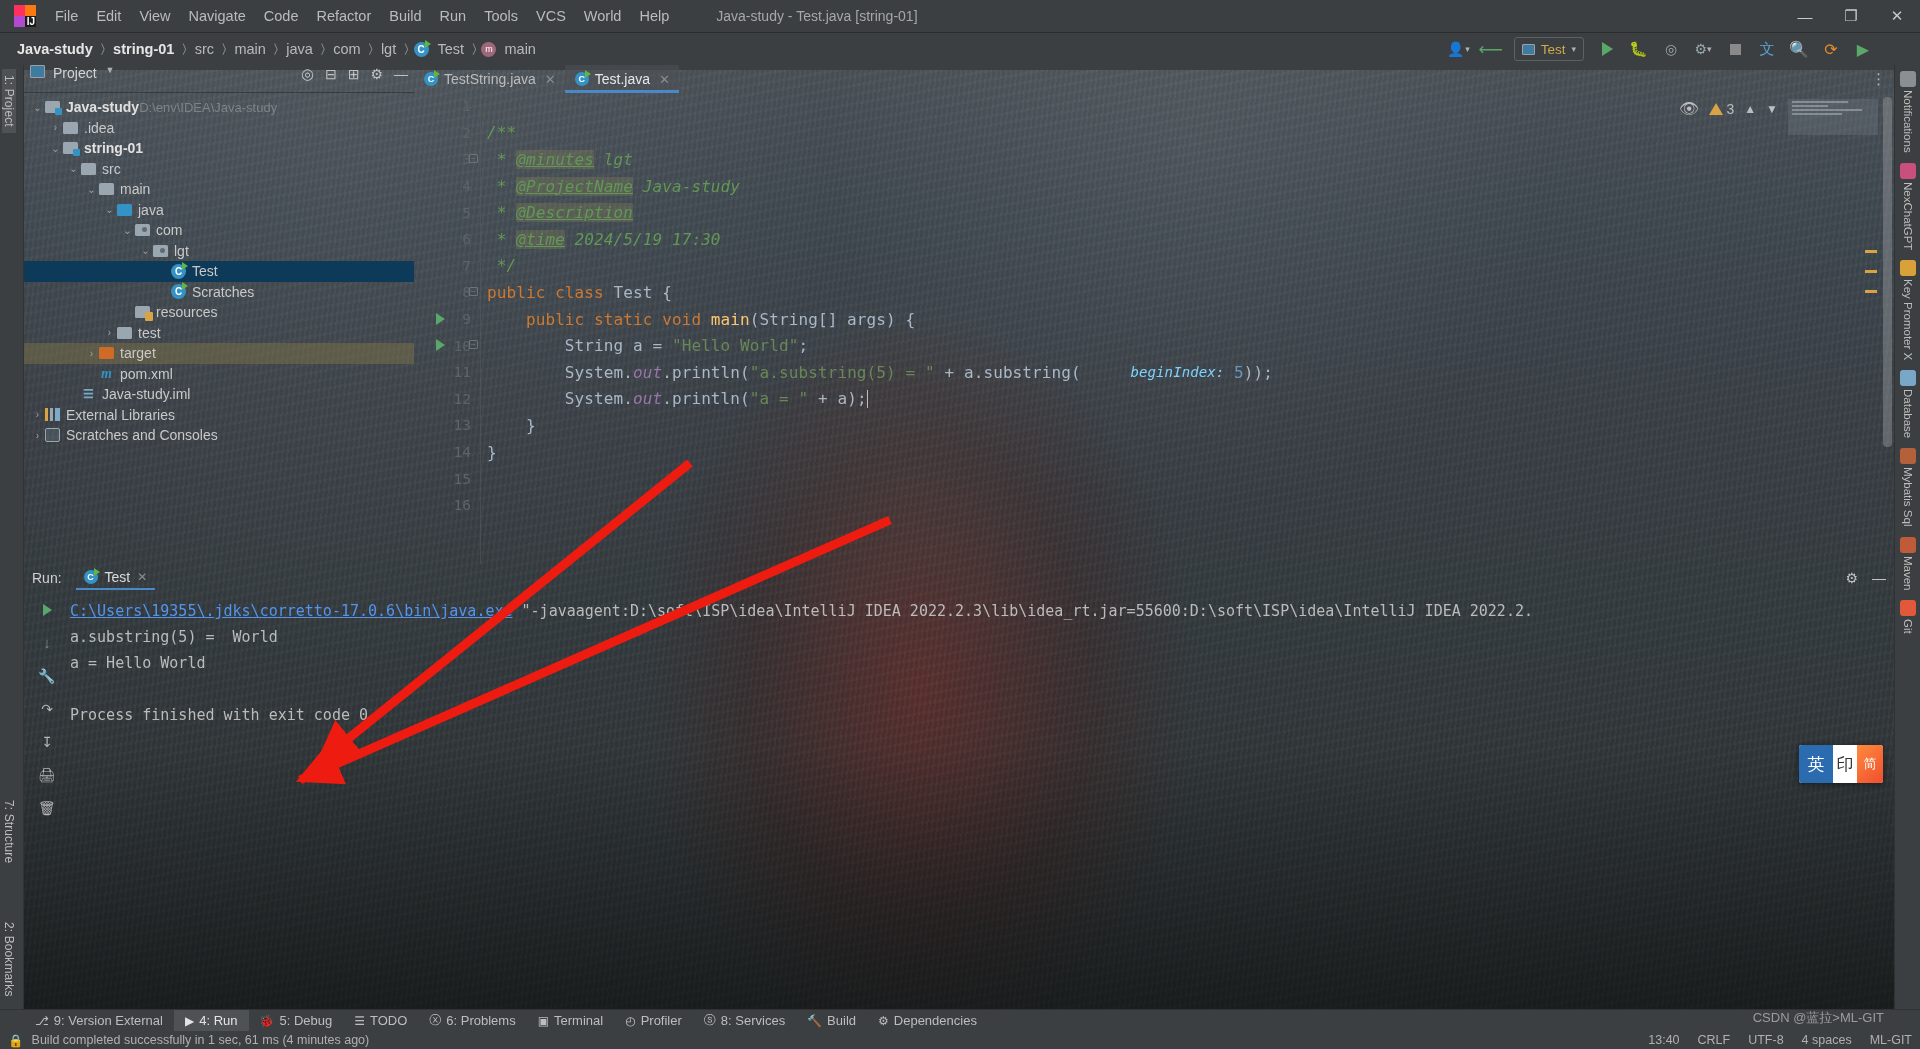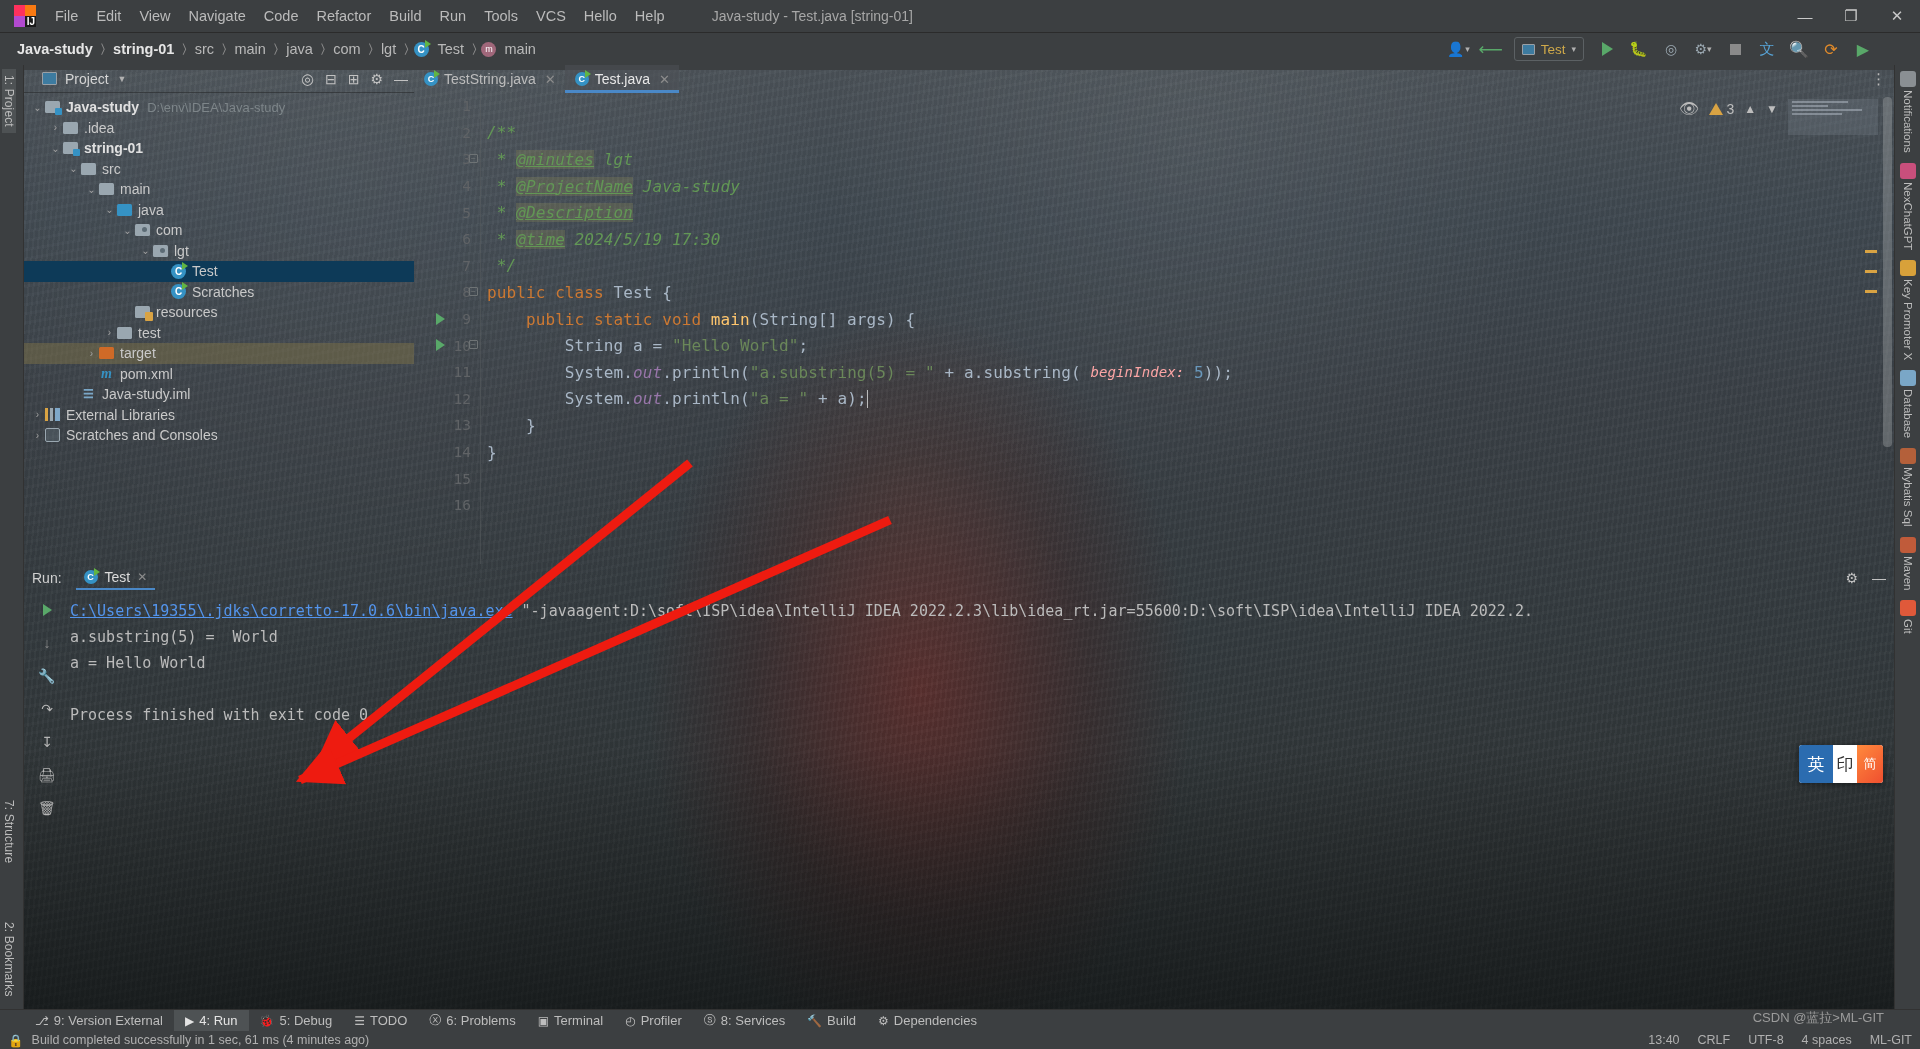--- a/index.html
+++ b/index.html
@@ -97,21 +97,21 @@
   }
   .rs-item { display:flex; flex-direction:column; align-items:center; gap:3px; }
   .rs-ico { width:16px; height:16px; border-radius:3px; }
   .rs-label { writing-mode: vertical-rl; color:#bdbdbd; font-size:11.5px; white-space:nowrap; }
 
   
   .projectpanel {
     position:absolute; left:24px; top:65px; width:390px; bottom:485px; z-index:20;
   }
   .panel-header {
-    height:28px; display:flex; align-items:center; padding:0 6px 0 18px;
+    height:28px; display:flex; align-items:flex-start; padding:0 6px 0 6px;
     border-bottom:1px solid rgba(40,42,44,.6);
   }
   .panel-title { color:#d4d4d4; font-size:14px; margin-left:8px; }
   .panel-win-ico { width:15px;height:13px;border:1.5px solid #9aa0a6;border-radius:1px;background:#3d7ba0; }
   .panel-hdr-right { margin-left:auto; display:flex; gap:11px; align-items:center; color:#c2c2c2; }
   .tree { padding-top:4px; font-size:14px; color:#c9c9c9; }
   .trow { height:20.5px; display:flex; align-items:center; white-space:nowrap; padding-left:4px; }
   .trow.sel { background:#0d3a58; }
   .trow.sel2 { background:rgba(130,118,70,.45); }
   .twist { width:15px; text-align:center; color:#a0a0a0; font-size:10px; flex:none; }
@@ -124,21 +124,21 @@
   .cls-ico {
     width:15px;height:15px;border-radius:50%;background:#3592c4;flex:none;margin-right:6px;
     color:#fff;font-size:10px;display:flex;align-items:center;justify-content:center;position:relative;font-weight:bold;
   }
   .cls-ico::after{content:"";position:absolute;right:-2px;top:-2px;width:0;height:0;border-left:6px solid #62b543;border-top:4px solid transparent;border-bottom:4px solid transparent;}
   .m-ico { width:15px;flex:none;margin-right:6px;color:#3592c4;font-size:14px;font-style:italic;font-weight:bold;font-family:"Liberation Serif",serif;text-align:center; }
   .lib-ico { width:15px;height:13px;flex:none;margin-right:6px;
      background:linear-gradient(to right,#d9a343 0 3px,transparent 3px 5px,#9aa7b0 5px 8px,transparent 8px 10px,#7fa8c9 10px 13px); }
   .scratch-ico { width:15px;height:14px;flex:none;margin-right:6px;border:1.5px solid #9aa7b0;border-radius:2px;background:rgba(120,140,150,.25); }
   .tlabel.bold { font-weight:bold; color:#e0e0e0; }
-  .tpath { color:#7d8589; font-size:13px; margin-left:8px; }
+  .tpath { color:#7d8589; font-size:13px; margin-left:0; }
 
   
   .editorzone { position:absolute; left:414px; top:65px; right:26px; bottom:485px; z-index:20; }
   .tabbar { height:28px; display:flex; align-items:stretch; }
   .tab { display:flex; align-items:center; gap:6px; padding:0 9px 0 10px; font-size:14px; color:#bcbcbc; position:relative; }
   .tab.active { background:rgba(77,81,86,.55); color:#e8e8e8; }
   .tab.active::after { content:""; position:absolute; left:0; right:0; bottom:0; height:3px; background:#4a88c7; }
   .tab .x { color:#8d8d8d; font-size:13px; margin-left:3px; }
   .tab-ico { width:14px;height:14px;border-radius:50%;background:#3592c4;position:relative;color:#fff;font-size:9px;display:flex;align-items:center;justify-content:center;font-weight:bold; }
   .tab-ico::after{content:"";position:absolute;right:-2px;top:-2px;width:0;height:0;border-left:6px solid #62b543;border-top:4px solid transparent;border-bottom:4px solid transparent;}
@@ -152,21 +152,21 @@
   .codelines { flex:1; position:relative; padding-left:6px; border-left:1px solid rgba(90,95,98,.45); }
   .cline { height:26.6px; display:flex; align-items:center; font-size:16px; white-space:pre; letter-spacing:.1px; }
   .kw { color:#cc7832; }
   .str { color:#6a8759; }
   .cmt { color:#629755; font-style:italic; }
   .tagd { color:#629755; font-style:italic; text-decoration:underline; background:rgba(163,160,90,.22); }
   .plain { color:#a9b7c6; }
   .num { color:#6897bb; }
   .fld { color:#9876aa; font-style:italic; }
   .meth { color:#ffc66d; }
-  .hintp { color:#fca5a5; font-style:italic; font-size:14px; }
+  .hintp { color:#7dd3fc; font-style:italic; font-size:14px;margin-left:40px; }
   .caret-bar { display:inline-block; width:1.5px; height:18px; background:#bbbbbb; vertical-align:-3px; }
 
   .editor-overlay-icons { position:absolute; right:116px; top:34px; display:flex; align-items:center; gap:10px; z-index:5; }
   .warn-chip { display:flex; align-items:center; gap:3px; color:#bdbdbd; font-size:14px; font-family:"Liberation Sans",sans-serif; }
   .warn-tri { width:0;height:0;border-left:7px solid transparent;border-right:7px solid transparent;border-bottom:12px solid #d9a343; }
 
   .scrollbar-right { position:absolute; right:0; top:28px; bottom:0; width:14px; }
   .sb-thumb { position:absolute; right:2px; top:4px; width:9px; height:350px; background:rgba(150,155,158,.45); border-radius:4px; }
   .minimap { position:absolute; right:16px; top:34px; width:90px; height:36px; background:rgba(120,130,140,.30); }
   .minimap-line { height:2px; margin:2px 4px; background:rgba(190,200,210,.45); }
@@ -234,21 +234,21 @@
     <div class="menu-item">File</div>
     <div class="menu-item">Edit</div>
     <div class="menu-item">View</div>
     <div class="menu-item">Navigate</div>
     <div class="menu-item">Code</div>
     <div class="menu-item">Refactor</div>
     <div class="menu-item">Build</div>
     <div class="menu-item">Run</div>
     <div class="menu-item">Tools</div>
     <div class="menu-item">VCS</div>
-    <div class="menu-item">Hello</div>
+    <div class="menu-item">World</div>
     <div class="menu-item">Help</div>
     <div class="win-title">Java-study - Test.java [string-01]</div>
     <div class="win-btns">
       <div class="win-btn">—</div>
       <div class="win-btn">❐</div>
       <div class="win-btn close">✕</div>
     </div>
   </div>
 
   <div class="navbar">

